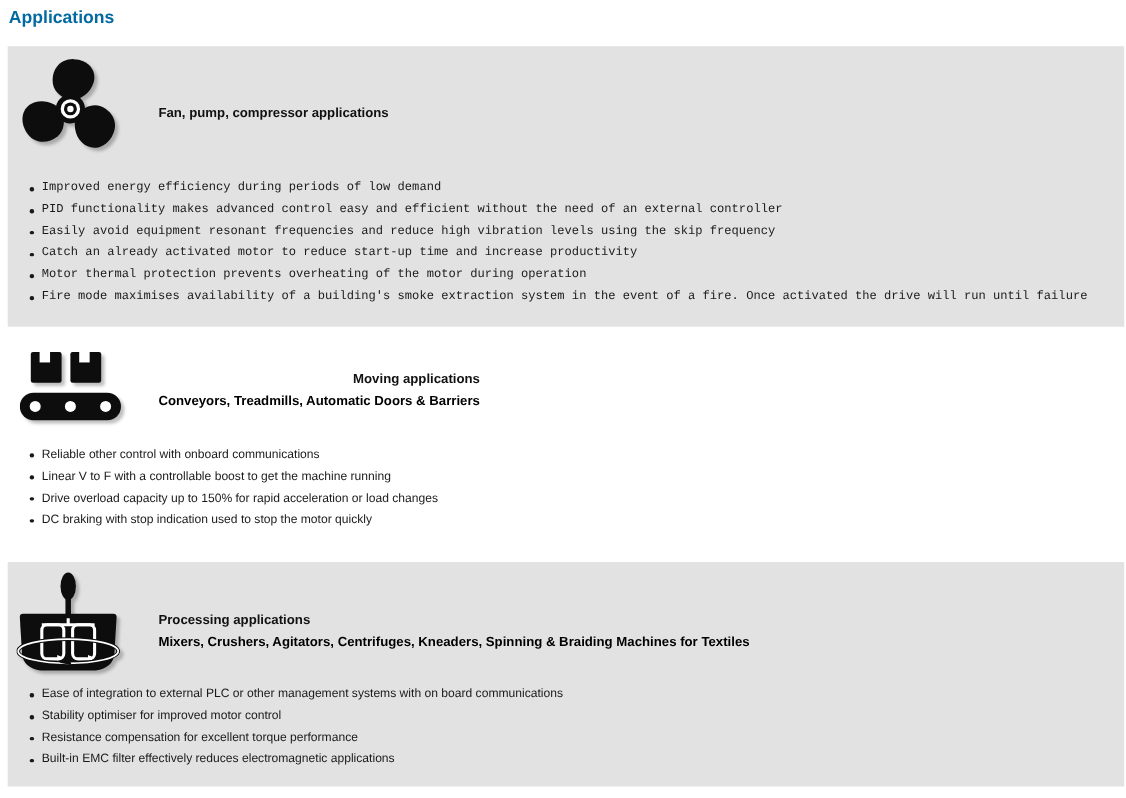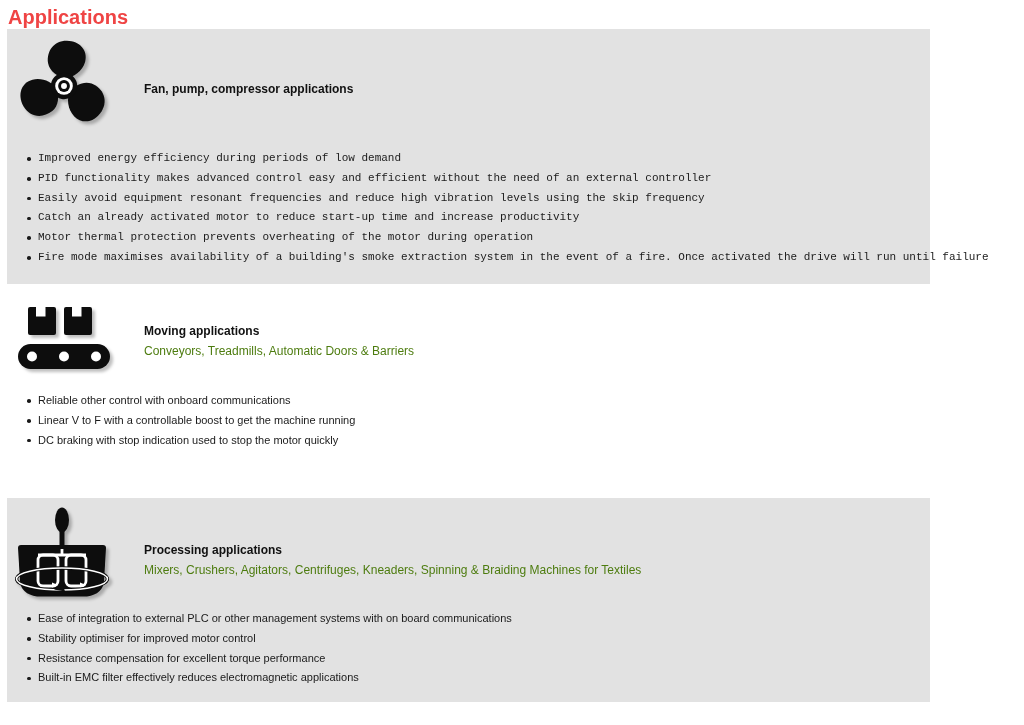--- a/index.html
+++ b/index.html
@@ -5,46 +5,46 @@
   html, body { margin: 0; padding: 0; }
   body {
     width: 1024px; height: 725px;
     background: var(--page_bg, #ffffff);
     font-family: "Liberation Sans", sans-serif;
     color: var(--text, #1a1a1a);
   }
   .page { position: relative; width: 1024px; height: 725px; overflow: hidden; }
 
   .page-heading {
-    margin: 0; padding: 6px 0 0 8px;
-    font-size: 20px; line-height: 22px; font-weight: bold; color: #ef4444;
+    margin: 0; padding: 6px 0 13px 8px;
+    font-size: 16px; line-height: 22px; font-weight: bold; color: #0369a1;
   }
 
-  .app-section { margin-left: 7px; width: 923px; box-sizing: border-box; }
+  .app-section { margin-left: 7px; width: 1015px; box-sizing: border-box; }
   .panel-gray { background: var(--panel_bg, #e2e2e2); }
 
   .sec1 { margin-top: 1px;  height: 255px; }
   .sec2 { margin-top: 15px; height: 191px; }
   .sec3 { margin-top: 8px; height: 204px; }
 
   .section-header { display: flex; align-items: flex-start; }
   .sec1 .section-header { padding: 8px 0 0 8px; }
   .sec2 .section-header { padding: 5px 0 0 11px; }
   .sec3 .section-header { padding: 9px 0 0 8px; }
 
   .icon-wrap { flex: 0 0 auto; }
   .icon-wrap svg { display: block; filter: drop-shadow(3.5px 3.5px 1.5px rgba(0,0,0,0.25)); }
 
   .titles { }
   .t1 { margin-left: 31px; padding-top: 43px; }
-  .t2 { margin-left: 34px; padding-top: 18px; }
+  .t2 { margin-left: 34px; padding-top: 18px; text-align: right; }
   .t3 { margin-left: 35px; padding-top: 34px; }
 
   .section-title    { font-size: 12px; font-weight: bold; line-height: 19.5px; color: #111; }
-  .section-subtitle { font-size: 12px; font-weight: normal; line-height: 19.5px; color: #4d7c0f; }
+  .section-subtitle { font-size: 12px; font-weight: bold; line-height: 19.5px; color: #000000; }
 
   .bullets { margin: 0; padding: 0; list-style: none; }
   .b1 { margin-top: 14px; font-family: Liberation Mono, monospace; }
   .b2 { margin-top: 17px; }
   .b3 { margin-top: 7px; }
   .bullets li {
     position: relative; margin: 0; padding: 0 0 0 31px;
     font-size: 11px; line-height: 19.8px; white-space: nowrap;
   }
   .bullets li::before {
@@ -105,20 +105,21 @@
         </svg>
       </div>
       <div class="titles t2">
         <div class="section-title">Moving applications</div>
         <div class="section-subtitle">Conveyors, Treadmills, Automatic Doors &amp; Barriers</div>
       </div>
     </div>
     <ul class="bullets b2">
       <li>Reliable other control with onboard communications</li>
       <li>Linear V to F with a controllable boost to get the machine running</li>
+      <li>Drive overload capacity up to 150% for rapid acceleration or load changes</li>
       <li>DC braking with stop indication used to stop the motor quickly</li>
     </ul>
   </section>
 
   <section class="app-section panel-gray sec3">
     <div class="section-header">
       <div class="icon-wrap">
         <svg width="94" height="95" viewBox="0 0 94 95">
           <g fill="#0d0d0d">
             <ellipse cx="47" cy="13" rx="7" ry="12.5"></ellipse>

